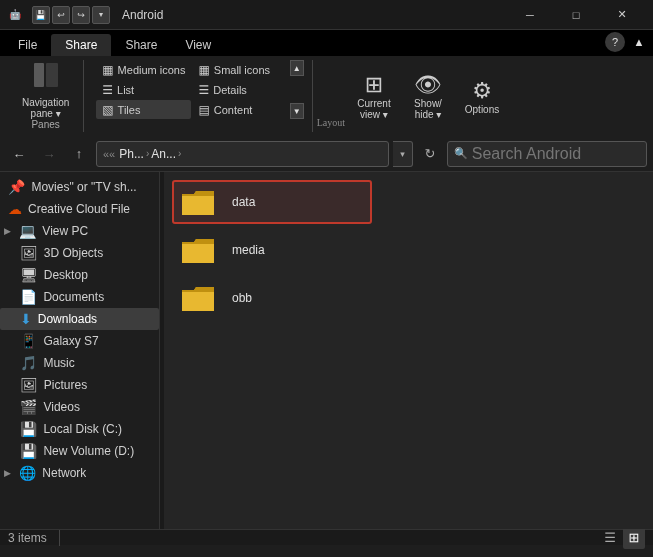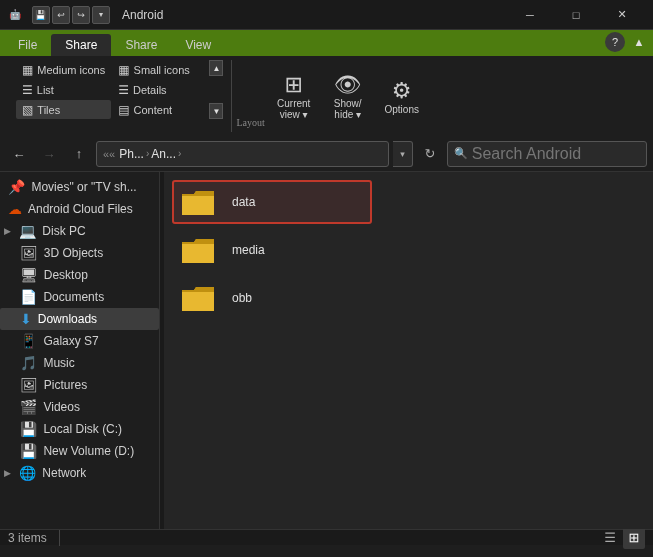--- a/index.html
+++ b/index.html
@@ -70,21 +70,21 @@
       display: flex;
       align-items: center;
       justify-content: center;
       font-size: 11px;
       color: #ccc;
       cursor: pointer;
     }
     .ribbon-tabs {
       display: flex;
       height: 26px;
-      background: #4d7c0f;
+      background: #000000;
       align-items: flex-end;
       padding: 0 4px;
     }
     .ribbon-tab {
       padding: 4px 14px;
       font-size: 12px;
       color: #ccc;
       cursor: pointer;
       border-radius: 3px 3px 0 0;
       height: 22px;
@@ -376,20 +376,34 @@
   <div class="ribbon-tab">Share</div>
   <div class="ribbon-tab">View</div>
   <div style="margin-left:auto; display:flex; align-items:center; gap:4px; padding-bottom:4px;">
     <div style="width:20px;height:20px;display:flex;align-items:center;justify-content:center;background:#3a3a3a;border-radius:50%;font-size:11px;cursor:pointer;">?</div>
     <div style="width:20px;height:20px;display:flex;align-items:center;justify-content:center;font-size:11px;cursor:pointer;">▲</div>
   </div>
 </div>
 
 <div class="ribbon-content">
 
+  <div class="ribbon-group">
+    <div class="ribbon-items">
+      <div class="ribbon-btn">
+        <div class="ribbon-btn-icon">
+          <svg width="28" height="28" viewBox="0 0 28 28">
+            <rect x="2" y="2" width="10" height="24" fill="#5a5a5a" rx="1"></rect>
+            <rect x="14" y="2" width="12" height="24" fill="#3a3a3a" rx="1"></rect>
+          </svg>
+        </div>
+        <span style="font-size:10px;text-align:center;">Navigation<br>pane ▾</span>
+      </div>
+    </div>
+    <div class="ribbon-group-label">Panes</div>
+  </div>
 
   <div class="ribbon-group" style="min-width:180px;">
     <div style="display:grid;grid-template-columns:1fr 1fr;grid-template-rows:1fr 1fr 1fr;gap:1px;flex:1;width:100%;padding-right:16px;position:relative;">
       <div class="ribbon-btn-small">
         <span class="ribbon-small-icon">▦</span>
         <span>Medium icons</span>
       </div>
       <div class="ribbon-btn-small">
         <span class="ribbon-small-icon">▦</span>
         <span>Small icons</span>
@@ -457,26 +471,26 @@
 
 <div class="main-area">
 
   <div class="sidebar">
     <div class="sidebar-item">
       <span class="sidebar-item-icon">📌</span>
       <span class="sidebar-item-label">Movies" or "TV sh...</span>
     </div>
     <div class="sidebar-item">
       <span class="sidebar-item-icon" style="color:#da4800;">☁</span>
-      <span class="sidebar-item-label">Android Cloud Files</span>
+      <span class="sidebar-item-label">Creative Cloud File</span>
     </div>
     <div class="sidebar-item">
       <span class="expand-arrow">▶</span>
       <span class="sidebar-item-icon">💻</span>
-      <span class="sidebar-item-label">Disk PC</span>
+      <span class="sidebar-item-label">View PC</span>
     </div>
     <div class="sidebar-item sidebar-indent1">
       <span class="sidebar-item-icon">🖼</span>
       <span class="sidebar-item-label">3D Objects</span>
     </div>
     <div class="sidebar-item sidebar-indent1">
       <span class="sidebar-item-icon">🖥</span>
       <span class="sidebar-item-label">Desktop</span>
     </div>
     <div class="sidebar-item sidebar-indent1">

